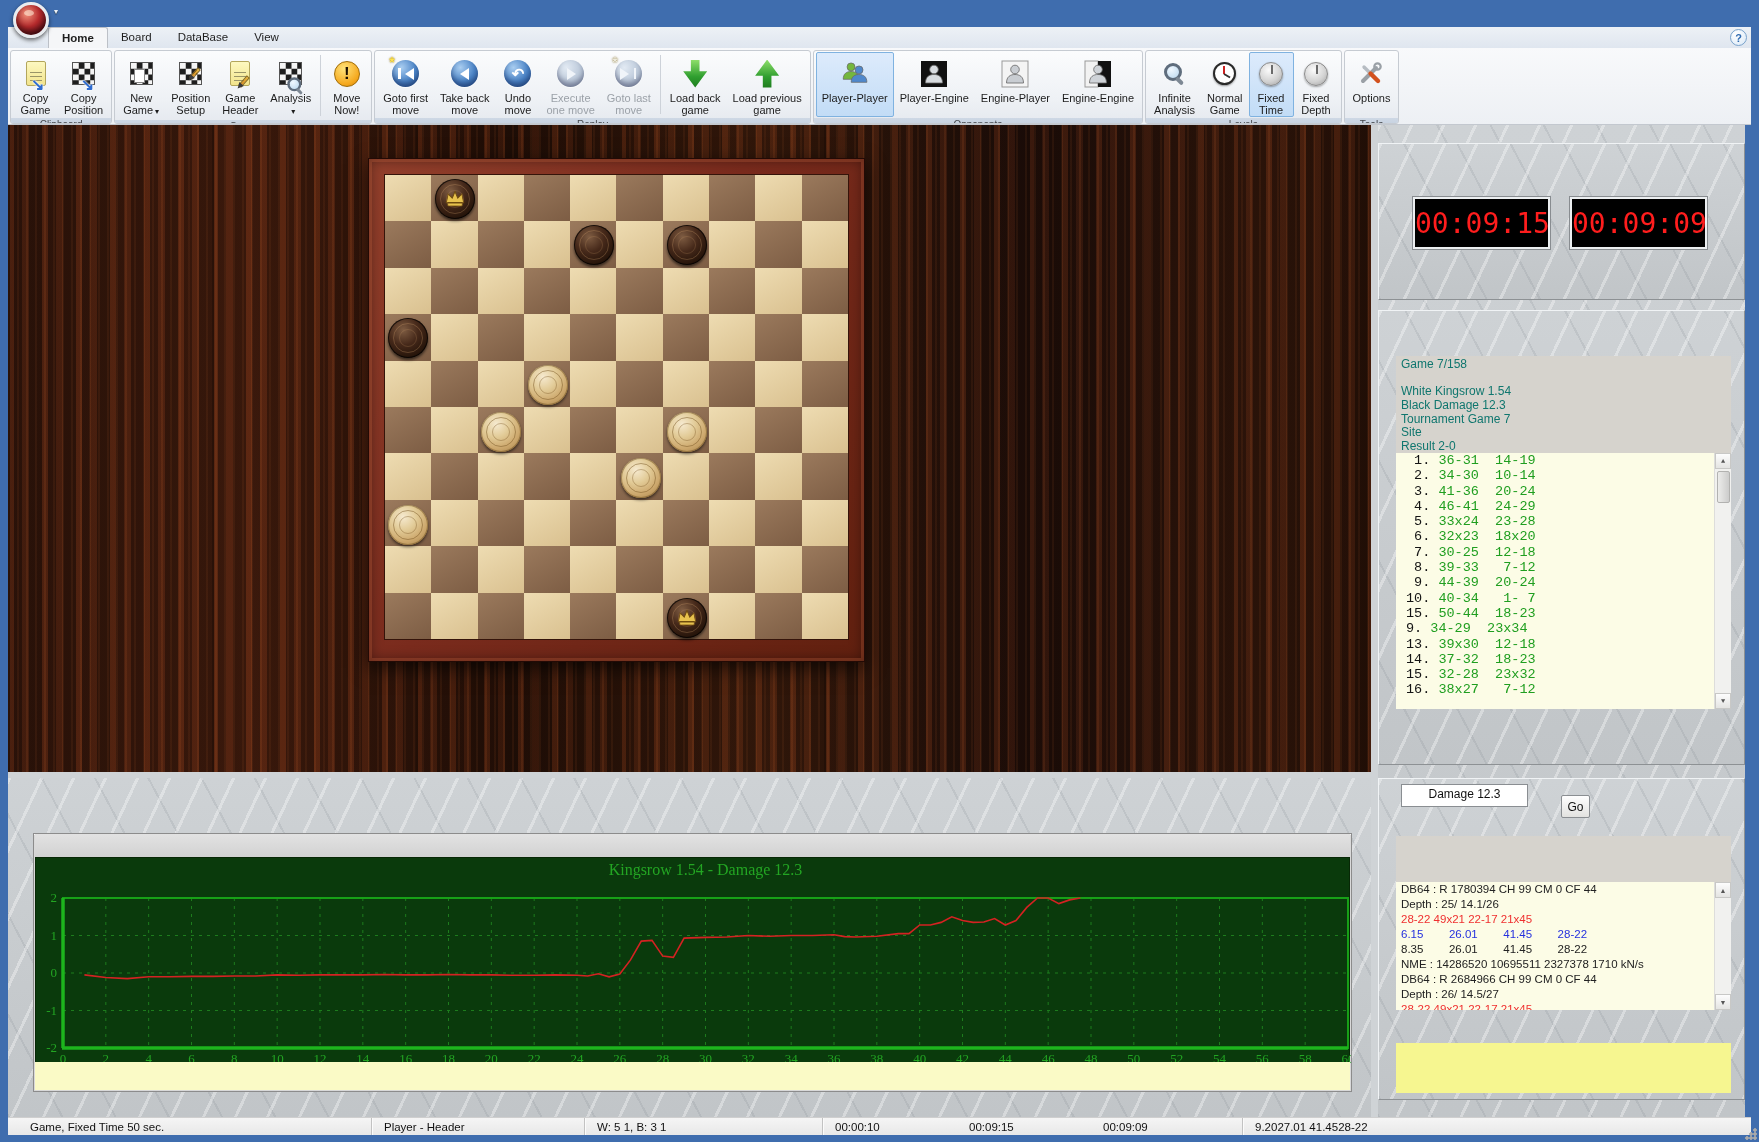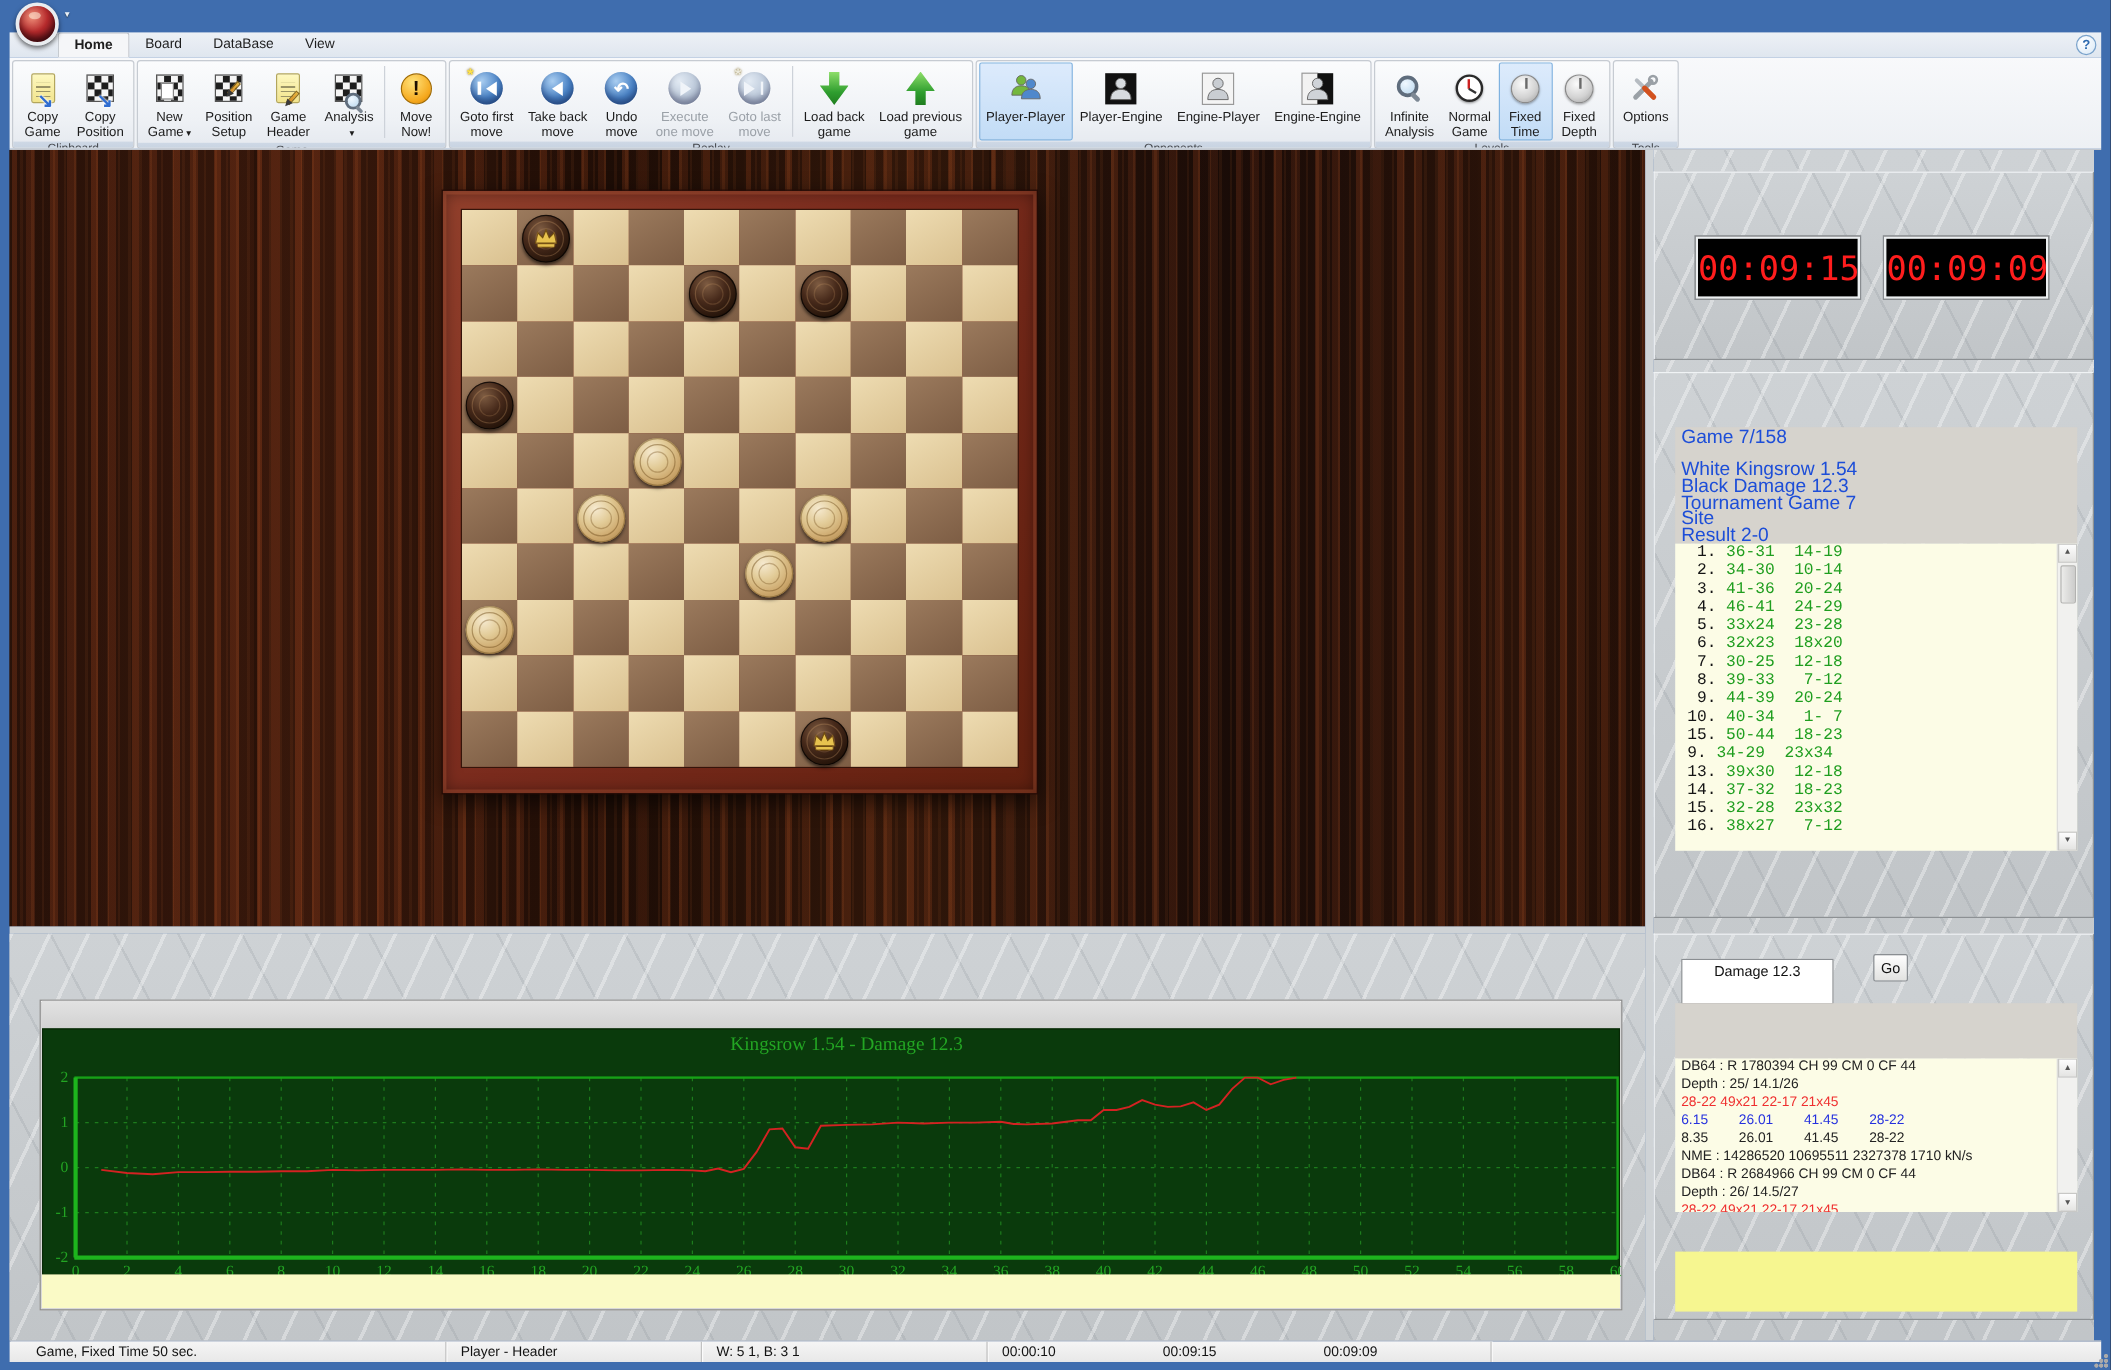--- a/index.html
+++ b/index.html
@@ -118,36 +118,36 @@
   .crown{position:absolute;inset:0;display:flex;align-items:center;justify-content:center}
 
   
   .panel{position:absolute;left:0;width:367px;border:1px solid;border-color:#f0f3f5 #8d9194 #8d9194 #f0f3f5}
   .clock-panel{top:18px;height:157px}
   .game-panel{top:185px;height:455px}
   .engine-panel{top:653px;height:322px}
   .clock{position:absolute;top:53px;width:137px;height:52px;background:#000;color:#ff1d1d;text-align:center;
     font-family:"DejaVu Sans Mono",monospace;font-size:28px;line-height:49px;border:2px solid #eceff1;box-shadow:0 0 0 1px #888c90}
   .clock.c1{left:34px}.clock.c2{left:191px}
-  .ginfo{position:absolute;left:17px;top:45px;width:335px;height:97px;background:#d6d3cd;font-size:16px;color:#1d4ed8;padding:2px 0 0 5px}
+  .ginfo{position:absolute;left:17px;top:45px;width:335px;height:97px;background:#d6d3cd;font-size:12px;color:#0f766e;padding:2px 0 0 5px}
   .gl{height:13.7px;line-height:13.7px;white-space:pre}
   .gmoves{position:absolute;left:17px;top:142px;width:335px;height:256px;background:#fcfce6;overflow:hidden;
     font-family:"Liberation Mono",monospace;font-size:13.5px}
   .mrow{height:15.3px;line-height:15.3px;white-space:pre;padding-left:10px}
   .mn{color:#141414}.mv{color:#1f9e1f}
   .ganal{position:absolute;left:17px;top:398px;width:335px;height:50px;background:#f7f79e;color:#1c1c1c;
     font-size:11.5px;line-height:14.8px;white-space:pre;padding:1px 0 0 2px;overflow:hidden}
   .sb{position:absolute;right:0;top:0;bottom:0;width:17px;background:#f1f1ef;border-left:1px solid #dddddb}
   .sbu,.sbd{position:absolute;left:0;right:0;height:16px;text-align:center;font-size:7px;color:#555;line-height:15px;
     background:linear-gradient(#fdfdfd,#e4e4e2);border:1px solid #c8c8c6}
   .sbu{top:0}.sbd{bottom:0}
   .sbthumb{position:absolute;left:1.5px;width:13px;background:linear-gradient(90deg,#ececea,#cccccb);border:1px solid #b2b2b0;border-radius:2px}
   .mthumb{top:18px;height:32px}
   .ethumb{top:126px;height:20px}
-  .ebox{position:absolute;left:22px;top:20px;width:127px;height:38px;background:#fff;border:1px solid #8a8e92;
+  .ebox{position:absolute;left:22px;top:5px;width:127px;height:23px;background:#fff;border:1px solid #8a8e92;
     text-align:center;font-size:12px;line-height:19px;color:#111}
   .gobtn{position:absolute;left:182px;top:16px;width:29px;height:23px;border:1px solid #8a8e92;border-radius:2px;
     background:linear-gradient(#fefefe,#e2e2e0);font-size:12px;color:#111;font-family:"Liberation Sans",sans-serif}
   .egray{position:absolute;left:17px;top:57px;width:335px;height:46px;background:#d6d3cd}
   .eout{position:absolute;left:17px;top:103px;width:335px;height:128px;background:#fcfce6;overflow:hidden;font-size:11.5px}
   .el{height:15px;line-height:15px;white-space:pre;padding-left:5px;color:#222}
   .el.red{color:#ef2f2f}.el.blue{color:#2531de}
   .eyellow{position:absolute;left:17px;top:264px;width:335px;height:50px;background:#f6f690}
 
   
@@ -724,15 +724,16 @@
 
   <div class="statusbar" id="statusbar">
       <div class="scell c1">Game, Fixed Time 50 sec.</div>
       <div class="scell c2">Player - Header</div>
       <div class="scell c3">W:  5 1, B:  3 1</div>
       <div class="scell c4">
         <span class="tspan">00:00:10</span>
         <span class="tspan">00:09:15</span>
         <span class="tspan">00:09:09</span>
       </div>
+      <div class="scell c5">9.2027.01 41.4528-22</div>
     </div>
   <div class="grip"></div>
 </div>
 
 </body></html>

